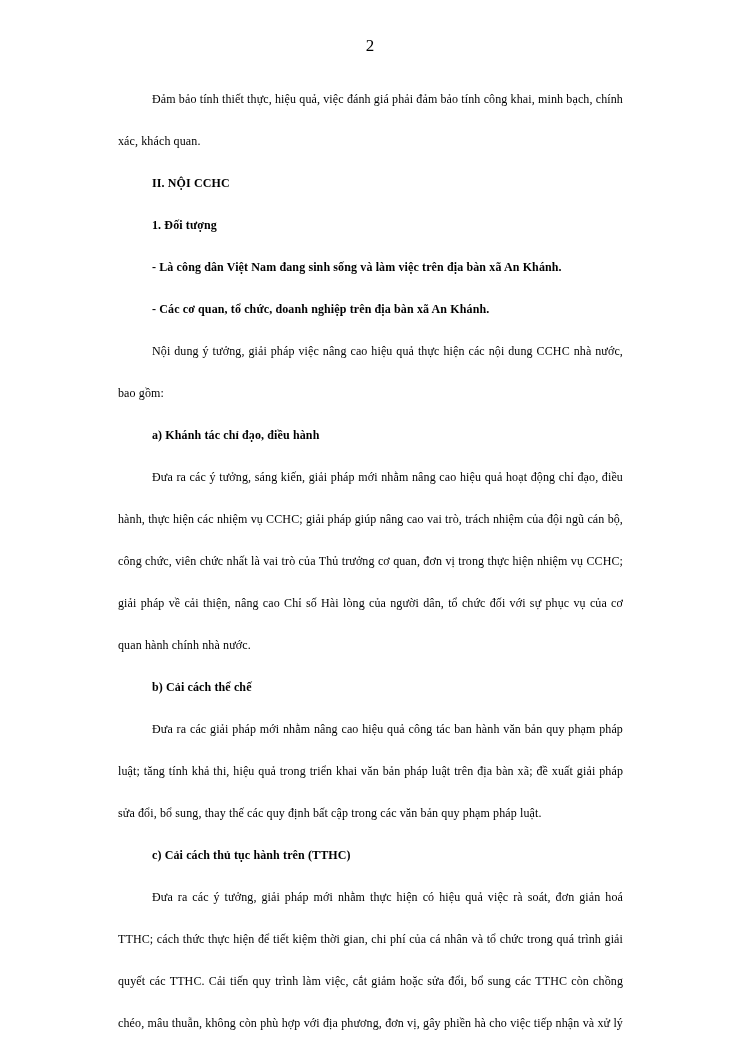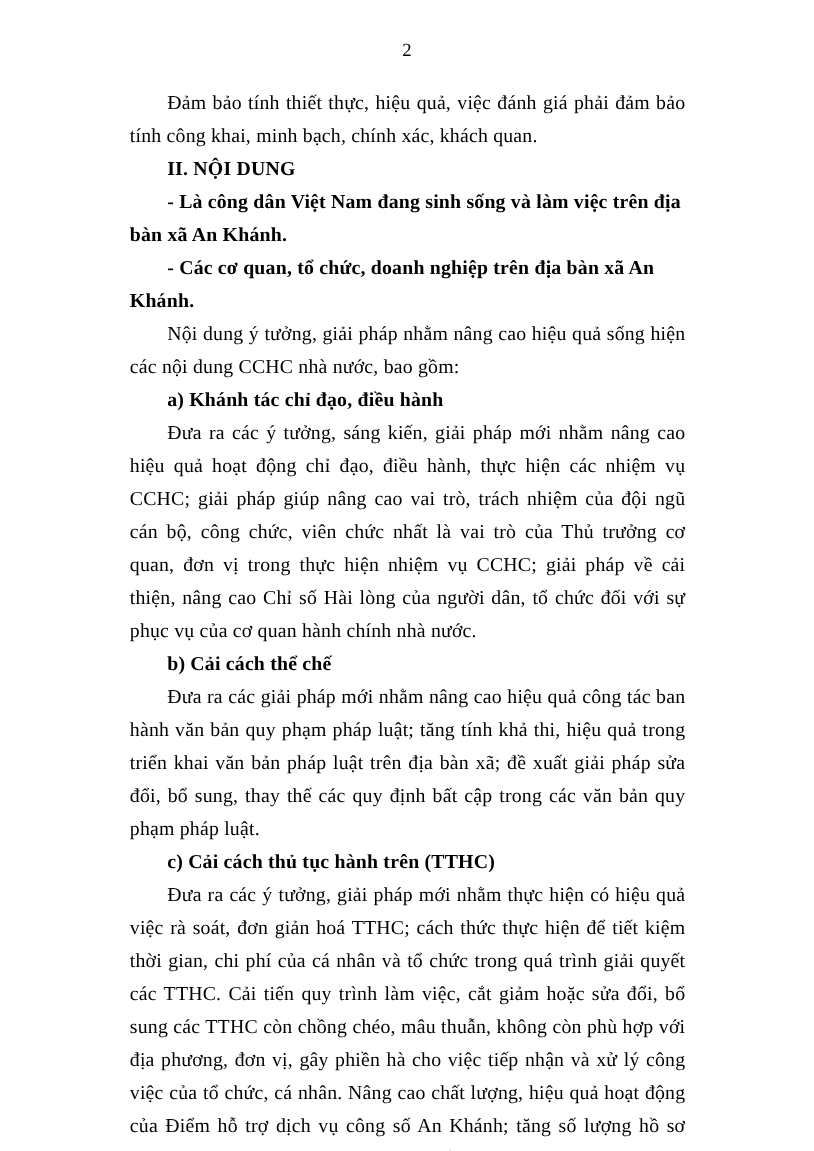--- a/index.html
+++ b/index.html
@@ -33,22 +33,22 @@
     font-family: "Liberation Serif", "DejaVu Serif", serif;
   }
   .body-area {
     position: absolute;
     top: 78px;
     left: 118px;
     width: 505px;
   }
   p {
     margin: 0;
-    font-size: 18px;
-    line-height: 30px;
+    font-size: 12px;
+    line-height: 42px;
     text-align: justify;
     text-justify: inter-word;
     letter-spacing: 0.01em;
   }
   p.indent {
     text-indent: 34px;
   }
   p.heading {
     font-weight: bold;
     text-indent: 34px;
@@ -73,24 +73,25 @@
 </style>
 </head>
 <body>
 
 <div class="page">
 
   <div class="page-number">2</div>
 
   <div class="body-area">
       <p class="indent noafter">Đảm bảo tính thiết thực, hiệu quả, việc đánh giá phải đảm bảo tính công khai, minh bạch, chính xác, khách quan.</p>
-      <p class="heading noafter">II. NỘI DUNG</p>
+      <p class="heading noafter">II. NỘI CCHC</p>
+      <p class="heading noafter">1. Đối tượng</p>
       <p class="bullet noafter">- Là công dân Việt Nam đang sinh sống và làm việc trên địa bàn xã An Khánh.</p>
       <p class="bullet noafter">- Các cơ quan, tổ chức, doanh nghiệp trên địa bàn xã An Khánh.</p>
-      <p class="indent noafter">Nội dung ý tưởng, giải pháp nhằm nâng cao hiệu quả sống hiện các nội dung CCHC nhà nước, bao gồm:</p>
+      <p class="indent noafter">Nội dung ý tưởng, giải pháp việc nâng cao hiệu quả thực hiện các nội dung CCHC nhà nước, bao gồm:</p>
       <p class="heading noafter">a)  Khánh tác chỉ đạo, điều hành</p>
       <p class="indent noafter">Đưa ra các ý tưởng, sáng kiến, giải pháp mới nhằm nâng cao hiệu quả hoạt động chỉ đạo, điều hành, thực hiện các nhiệm vụ CCHC; giải pháp giúp nâng cao vai trò, trách nhiệm của đội ngũ cán bộ, công chức, viên chức nhất là vai trò của Thủ trưởng cơ quan, đơn vị trong thực hiện nhiệm vụ CCHC; giải pháp về cải thiện, nâng cao Chỉ số Hài lòng của người dân, tổ chức đối với sự phục vụ của cơ quan hành chính nhà nước.</p>
       <p class="heading noafter">b) Cải cách thể chế</p>
       <p class="indent noafter">Đưa ra các giải pháp mới nhằm nâng cao hiệu quả công tác ban hành văn bản quy phạm pháp luật; tăng tính khả thi, hiệu quả trong triển khai văn bản pháp luật trên địa bàn xã; đề xuất giải pháp sửa đổi, bổ sung, thay thế các quy định bất cập trong các văn bản quy phạm pháp luật.</p>
       <p class="heading noafter">c) Cải cách thủ tục hành trên (TTHC)</p>
       <p class="indent noafter">Đưa ra các ý tưởng, giải pháp mới nhằm thực hiện có hiệu quả việc rà soát, đơn giản hoá TTHC; cách thức thực hiện để tiết kiệm thời gian, chi phí của cá nhân và tổ chức trong quá trình giải quyết các TTHC. Cải tiến quy trình làm việc, cắt giảm hoặc sửa đổi, bổ sung các TTHC còn chồng chéo, mâu thuẫn, không còn phù hợp với địa phương, đơn vị, gây phiền hà cho việc tiếp nhận và xử lý công việc của tổ chức, cá nhân. Nâng cao chất lượng, hiệu quả hoạt động của Điểm hỗ trợ dịch vụ công số An Khánh; tăng số lượng hồ sơ TTHC thực hiện dịch vụ công trực tuyến toàn trình.</p>
     </div>
 
 </div>
 

